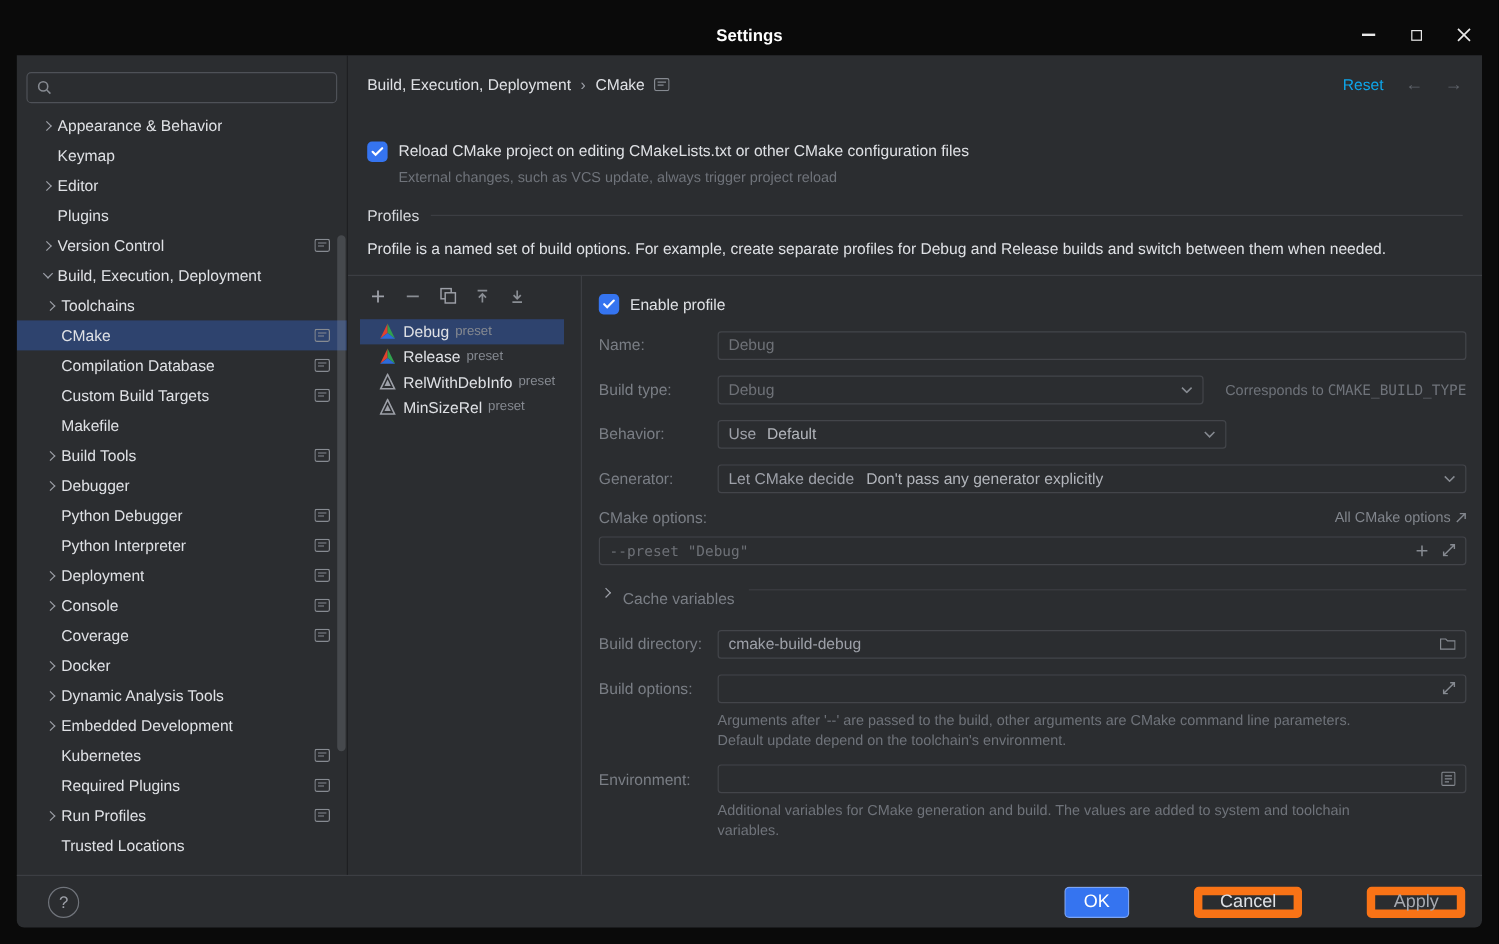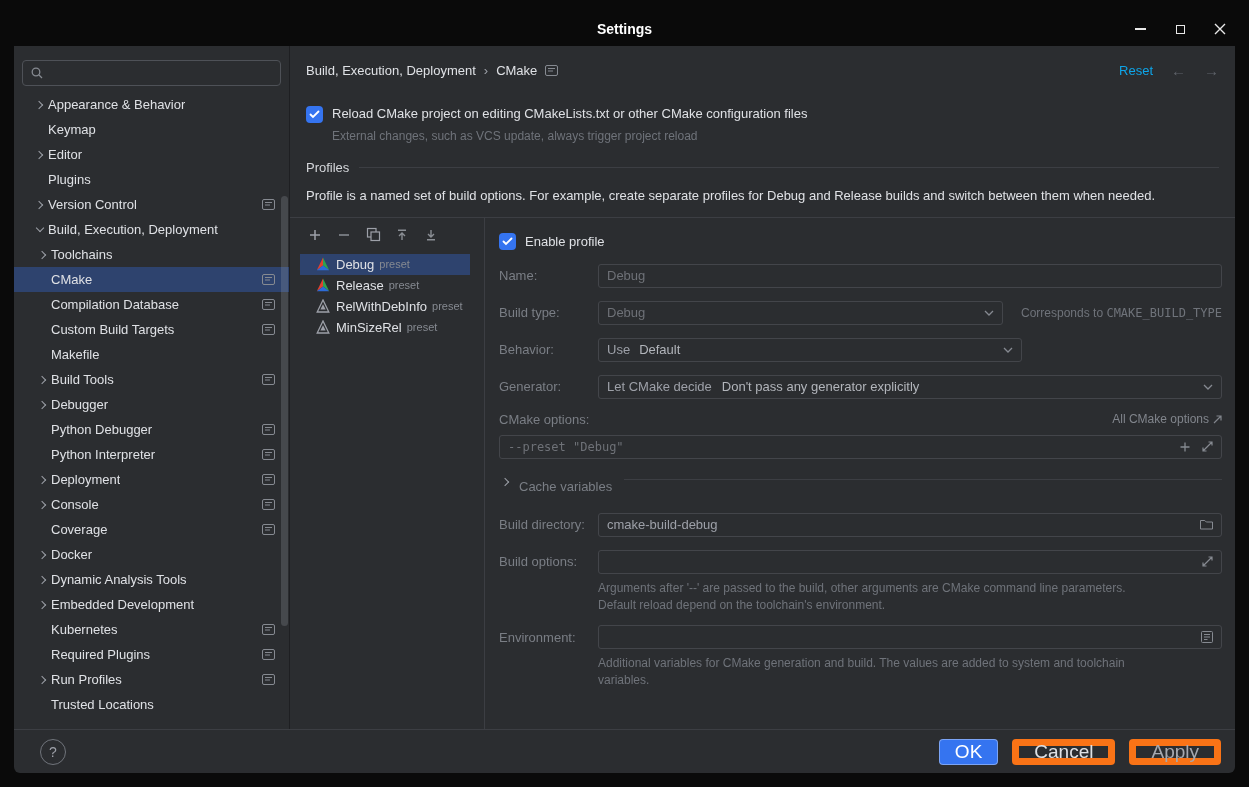--- a/index.html
+++ b/index.html
@@ -40,21 +40,21 @@
   .main { flex: 1; display: flex; flex-direction: column; min-width: 0; }
   .main-header { height: 48px; flex: none; display: flex; align-items: center; padding: 0 16px; }
   .breadcrumb { display: flex; align-items: center; gap: 8px; }
   .crumb { color: #dfe1e5; cursor: pointer; }
   .crumb-sep { color: #9da0a8; }
   .header-right { margin-left: auto; display: flex; align-items: center; gap: 18px; }
   .reset-link { color: #0ea5e9; cursor: pointer; }
   .nav-arrow { color: #5f636a; font-size: 15px; cursor: pointer; }
 
   .main-upper { padding: 0 16px; flex: none; }
-  .reload-row { display: flex; align-items: flex-start; gap: 9px; margin-top: 12px; }
+  .reload-row { display: flex; align-items: flex-start; gap: 9px; margin-top: 24px; }
   .checkbox { width: 17px; height: 17px; border-radius: 4px; background: #3574f0; flex: none; display: flex; align-items: center; justify-content: center; cursor: pointer; }
   .hint { color: #6f737a; font-size: 12px; line-height: 1.4; }
   .reload-hint { margin: 5px 0 0 26px; }
   .section-header { display: flex; align-items: center; margin-top: 15px; }
   .section-title { color: #d5d7db; margin-right: 10px; }
   .h-line { flex: 1; height: 1px; background: #3c3e43; }
   .profiles-desc { margin-top: 13px; margin-bottom: 14px; color: #dfe1e5; }
 
   
   .split { flex: 1; display: flex; border-top: 1px solid #3c3e43; min-height: 0; }
@@ -92,21 +92,21 @@
   .ficon { display: flex; align-items: center; justify-content: center; cursor: pointer; }
   .cache-row { display: flex; margin: 20px 0 19px 0; color: #7a7e85; cursor: pointer; }
   .cache-row .h-line { margin-left: 12px; }
   .cache-chev-box { width: 14px; display: flex; justify-content: center; margin-right: 6px; }
   .fhint { margin: -7px 0 12px 99px; color: #6f737a; font-size: 12px; line-height: 1.4; max-width: 580px; }
 
   
   .footer { flex: none; height: 44px; border-top: 1px solid #3c3e43; display: flex; align-items: center; padding: 0 14px; }
   .help-btn { width: 26px; height: 26px; border-radius: 50%; border: 1px solid #70747b; color: #9da0a8; display: flex; align-items: center; justify-content: center; font-size: 14px; margin-left: 12px; cursor: pointer; }
   .footer-buttons { margin-left: auto; display: flex; align-items: center; gap: 14px; }
-  .btn { height: 26px; padding: 0 15px; border-radius: 4px; display: flex; align-items: center; justify-content: center; font-size: 19px; cursor: pointer; }
+  .btn { height: 26px; padding: 0 15px; border-radius: 4px; display: flex; align-items: center; justify-content: center; font-size: 15px; cursor: pointer; margin-left: 40px; }
   .btn-ok { background: #3574f0; color: #fff; border: 1px solid rgba(255,255,255,0.35); }
   .btn-plain { border: 7px solid #f97316; color: #dfe1e5; background: transparent; }
   .btn-apply { color: #a6a9b0; }
 </style>
 </head>
 <body>
 
 <div class="window">
 
   <div class="titlebar">
@@ -616,21 +616,21 @@
                   <span class="ficon">
                       <svg width="11" height="11" viewBox="0 0 11 11">
                         <path d="M6.5 1 H10 V4.5 M10 1 L1 10 M1 6.5 V10 H4.5" fill="none" stroke="#868a91" stroke-width="1.2"></path>
                       </svg>
                     </span>
                 </span>
               </div>
             </div>
             <div class="fhint">
               <div>Arguments after '--' are passed to the build, other arguments are CMake command line parameters.</div>
-              <div>Default reload depend on the toolchain's environment.</div>
+              <div>Default update depend on the toolchain's environment.</div>
             </div>
 
             <div class="frow">
               <div class="flabel">Environment:</div>
               <div class="field w-full">
                 <span></span>
                 <span class="field-icons">
                   <span class="ficon">
                       <svg width="12" height="12" viewBox="0 0 12 12">
                         <rect x="0.5" y="0.5" width="11" height="11" rx="1" fill="none" stroke="#868a91"></rect>

